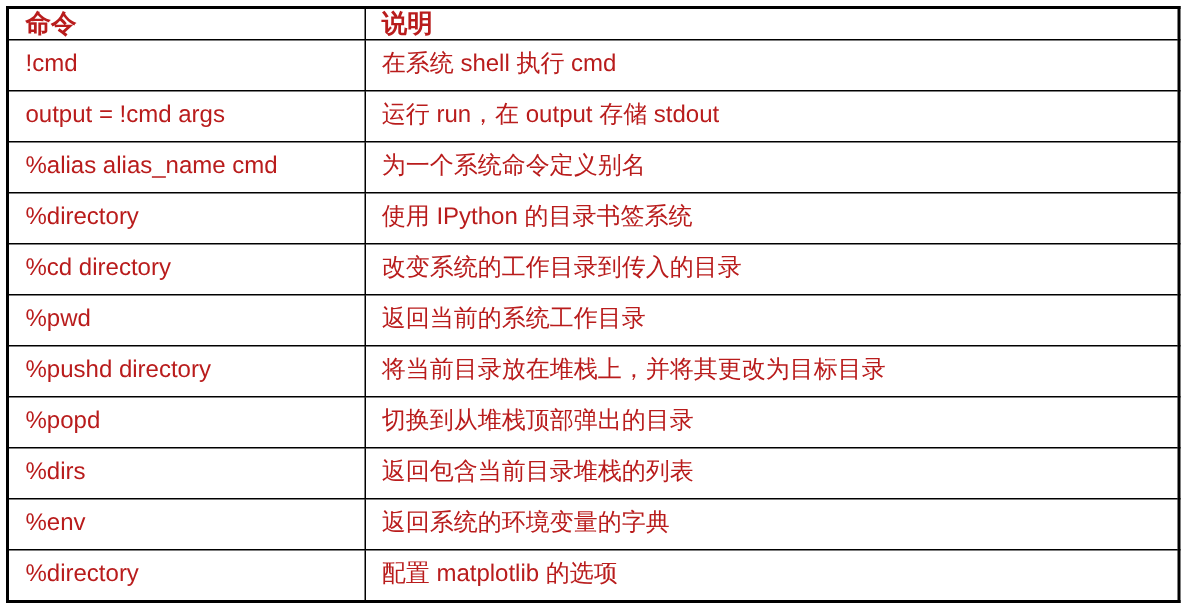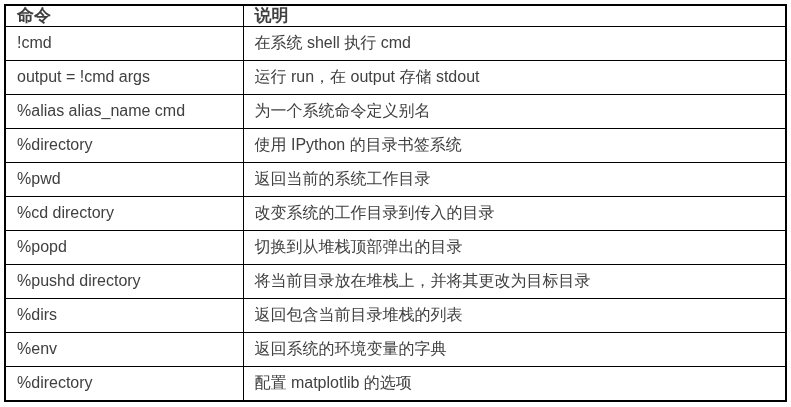--- a/index.html
+++ b/index.html
@@ -29,21 +29,21 @@
   table.cmd-table td, table.cmd-table th {
     border: 1px solid #000000;
     padding: 0 8px 0 11px;
     font-size: 16px;
     line-height: 1.15;
     text-align: left;
     vertical-align: middle;
     white-space: nowrap;
     overflow: hidden;
     font-weight: normal;
-    color: #404040;
+    color: #b91c1c;
   }
   table.cmd-table thead th {
     font-weight: bold;
     font-size: 17px;
   }
 </style>
 </head>
 <body>
 
 <div class="page">
@@ -69,34 +69,34 @@
       </tr>
       <tr>
         <td>%alias alias_name cmd</td>
         <td>为一个系统命令定义别名</td>
       </tr>
       <tr>
         <td>%directory</td>
         <td>使用 IPython 的目录书签系统</td>
       </tr>
       <tr>
+        <td>%cd directory</td>
+        <td>改变系统的工作目录到传入的目录</td>
+      </tr>
+      <tr>
         <td>%pwd</td>
         <td>返回当前的系统工作目录</td>
       </tr>
       <tr>
-        <td>%cd directory</td>
-        <td>改变系统的工作目录到传入的目录</td>
+        <td>%pushd directory</td>
+        <td>将当前目录放在堆栈上，并将其更改为目标目录</td>
       </tr>
       <tr>
         <td>%popd</td>
         <td>切换到从堆栈顶部弹出的目录</td>
-      </tr>
-      <tr>
-        <td>%pushd directory</td>
-        <td>将当前目录放在堆栈上，并将其更改为目标目录</td>
       </tr>
       <tr>
         <td>%dirs</td>
         <td>返回包含当前目录堆栈的列表</td>
       </tr>
       <tr>
         <td>%env</td>
         <td>返回系统的环境变量的字典</td>
       </tr>
       <tr>

